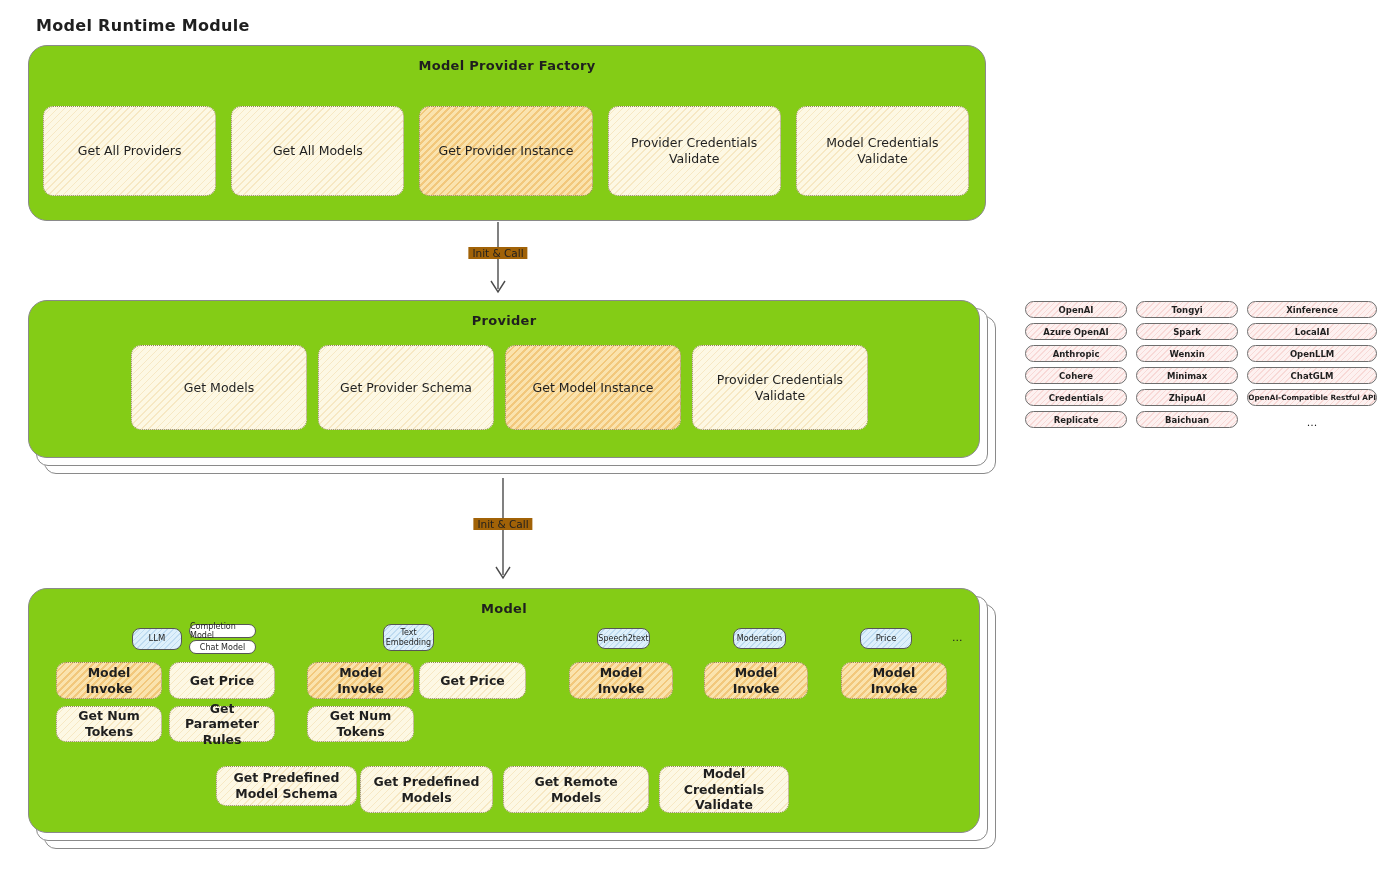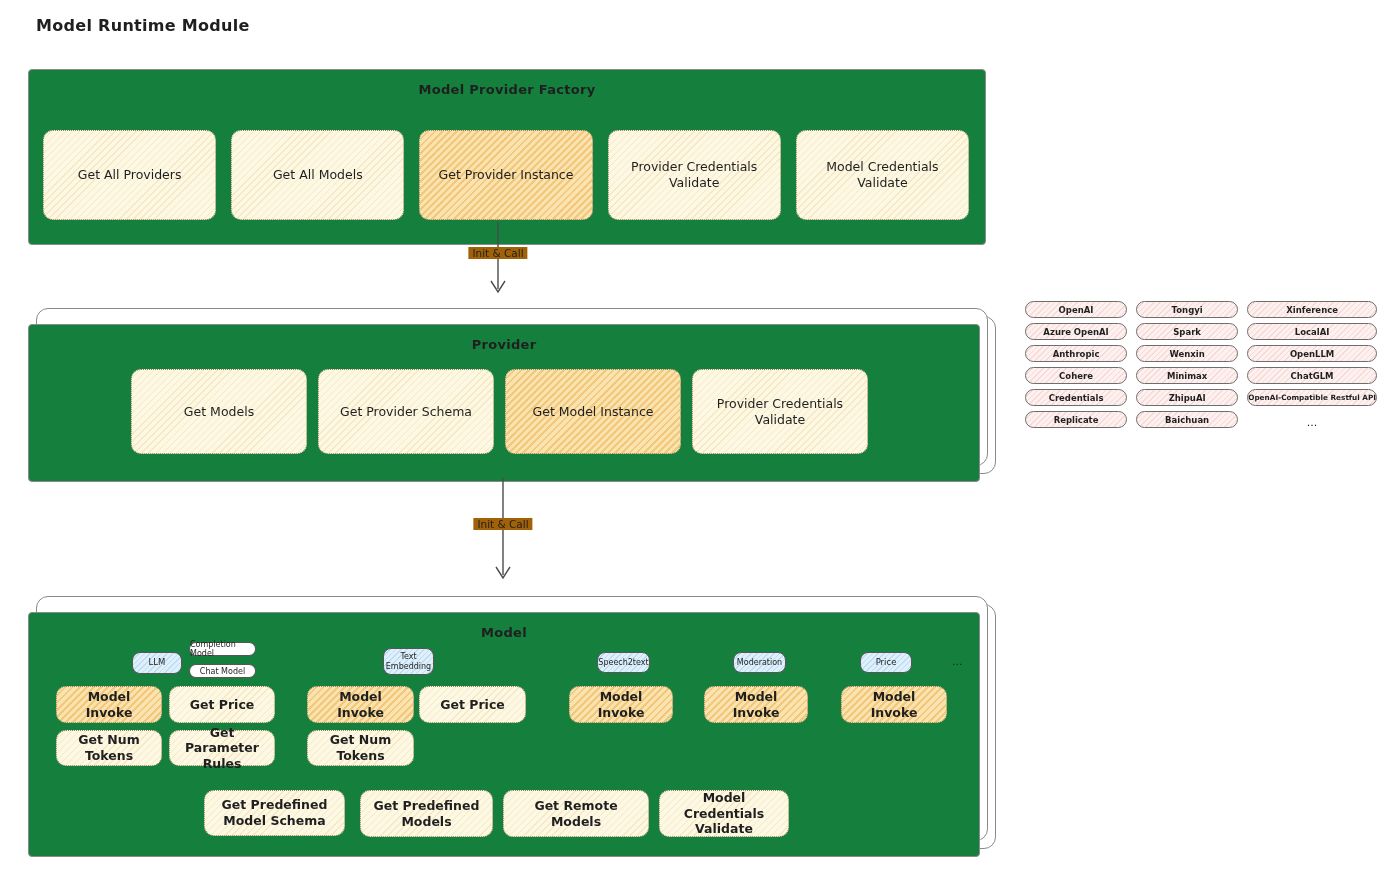--- a/index.html
+++ b/index.html
@@ -3,21 +3,21 @@
 <meta charset="utf-8">
 <style>
   * { margin:0; padding:0; box-sizing:border-box; }
   html,body { background:#ffffff; }
   body { font-family:"DejaVu Sans", sans-serif; color:#1f1f1f; }
   .canvas { position:relative; width:1393px; height:880px; background:#fff; overflow:hidden; }
 
   .page-title { position:absolute; left:36px; top:10px; font-size:16px; font-weight:700; letter-spacing:.3px;margin-top:6px; }
 
   
-  .card { position:absolute; background:#15803d; border:1.6px solid #8a8a8a; border-radius:4px;margin-top:24px; }
+  .card { position:absolute; background:#84cc16; border:1.6px solid #8a8a8a; border-radius:19px; }
   .card-layer { position:absolute; background:#fff; border:1.4px solid #8a8a8a; border-radius:12px; }
   .card-title { position:absolute; left:0; right:0; top:12px; text-align:center; font-size:13px; font-weight:600; letter-spacing:.3px; }
 
   
   .btn { display:flex; align-items:center; justify-content:center; text-align:center;
          border:1.6px dotted #8f845f; border-radius:10px; font-size:12.5px; font-weight:500;
          line-height:1.25; padding:2px 8px; }
   .btn-light { background-color:#fdf8e4;
     background-image:repeating-linear-gradient(135deg, rgba(231,195,120,.30) 0 1px, transparent 1px 5px); }
   .btn-dark { background-color:#fae3ae;
@@ -121,39 +121,39 @@
     </svg>
     <div class="arrow-label" style="top:41px;">Init &amp; Call</div>
   </div>
 
   <div class="card-layer" style="left:44px; top:604px; width:952px; height:245px;"></div>
   <div class="card-layer" style="left:36px; top:596px; width:952px; height:245px;"></div>
   <div class="card" style="left:28px; top:588px; width:952px; height:245px;">
     <div class="card-title">Model</div>
 
     <div class="chip-blue" style="left:103px; top:39px; width:50px; height:22px;">LLM</div>
-    <div class="chip-white" style="left:160px; top:29px; width:67px; height:14px;">Completion Model</div>
+    <div class="chip-white" style="left:160px; top:35px; width:67px; height:14px;">Completion Model</div>
     <div class="chip-white" style="left:160px; top:51px; width:67px; height:14px;">Chat Model</div>
     <div class="chip-blue" style="left:354px; top:35px; width:51px; height:27px; font-size:8px;">Text Embedding</div>
     <div class="chip-blue" style="left:568px; top:39px; width:53px; height:21px; font-size:8px;">Speech2text</div>
     <div class="chip-blue" style="left:704px; top:39px; width:53px; height:21px; font-size:8px;">Moderation</div>
     <div class="chip-blue" style="left:831px; top:39px; width:52px; height:21px;">Price</div>
     <div class="tabs-more" style="left:923px; top:42px;">...</div>
 
     <div class="btn btn-dark model-btn" style="left:27px;  top:73px; width:106px; height:37px;">Model Invoke</div>
     <div class="btn btn-light model-btn" style="left:140px; top:73px; width:106px; height:37px;">Get Price</div>
     <div class="btn btn-dark model-btn" style="left:278px; top:73px; width:107px; height:37px;">Model Invoke</div>
     <div class="btn btn-light model-btn" style="left:390px; top:73px; width:107px; height:37px;">Get Price</div>
     <div class="btn btn-dark model-btn" style="left:540px; top:73px; width:104px; height:37px;">Model Invoke</div>
     <div class="btn btn-dark model-btn" style="left:675px; top:73px; width:104px; height:37px;">Model Invoke</div>
     <div class="btn btn-dark model-btn" style="left:812px; top:73px; width:106px; height:37px;">Model Invoke</div>
 
     <div class="btn btn-light model-btn" style="left:27px;  top:117px; width:106px; height:36px;">Get Num Tokens</div>
     <div class="btn btn-light model-btn" style="left:140px; top:117px; width:106px; height:36px;">Get Parameter Rules</div>
     <div class="btn btn-light model-btn" style="left:278px; top:117px; width:107px; height:36px;">Get Num Tokens</div>
 
-    <div class="btn btn-light model-btn" style="left:175px; top:177px; width:141px; height:46px;">Get Predefined Model Schema</div>
+    <div class="btn btn-light model-btn" style="left:187px; top:177px; width:141px; height:40px;">Get Predefined Model Schema</div>
     <div class="btn btn-light model-btn" style="left:331px; top:177px; width:133px; height:47px;">Get Predefined Models</div>
     <div class="btn btn-light model-btn" style="left:474px; top:177px; width:146px; height:47px;">Get Remote Models</div>
     <div class="btn btn-light model-btn" style="left:630px; top:177px; width:130px; height:47px;">Model Credentials Validate</div>
   </div>
 
 </div>
 
 </body></html>

